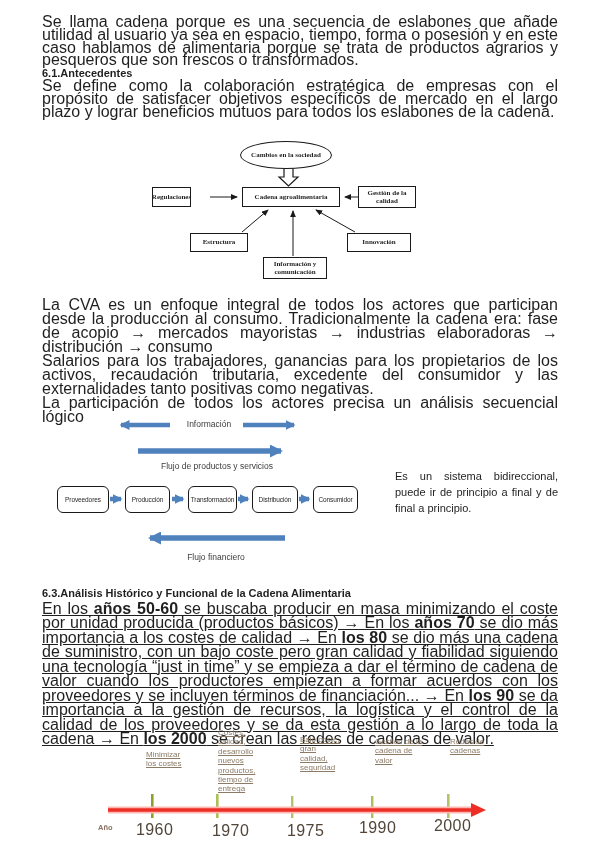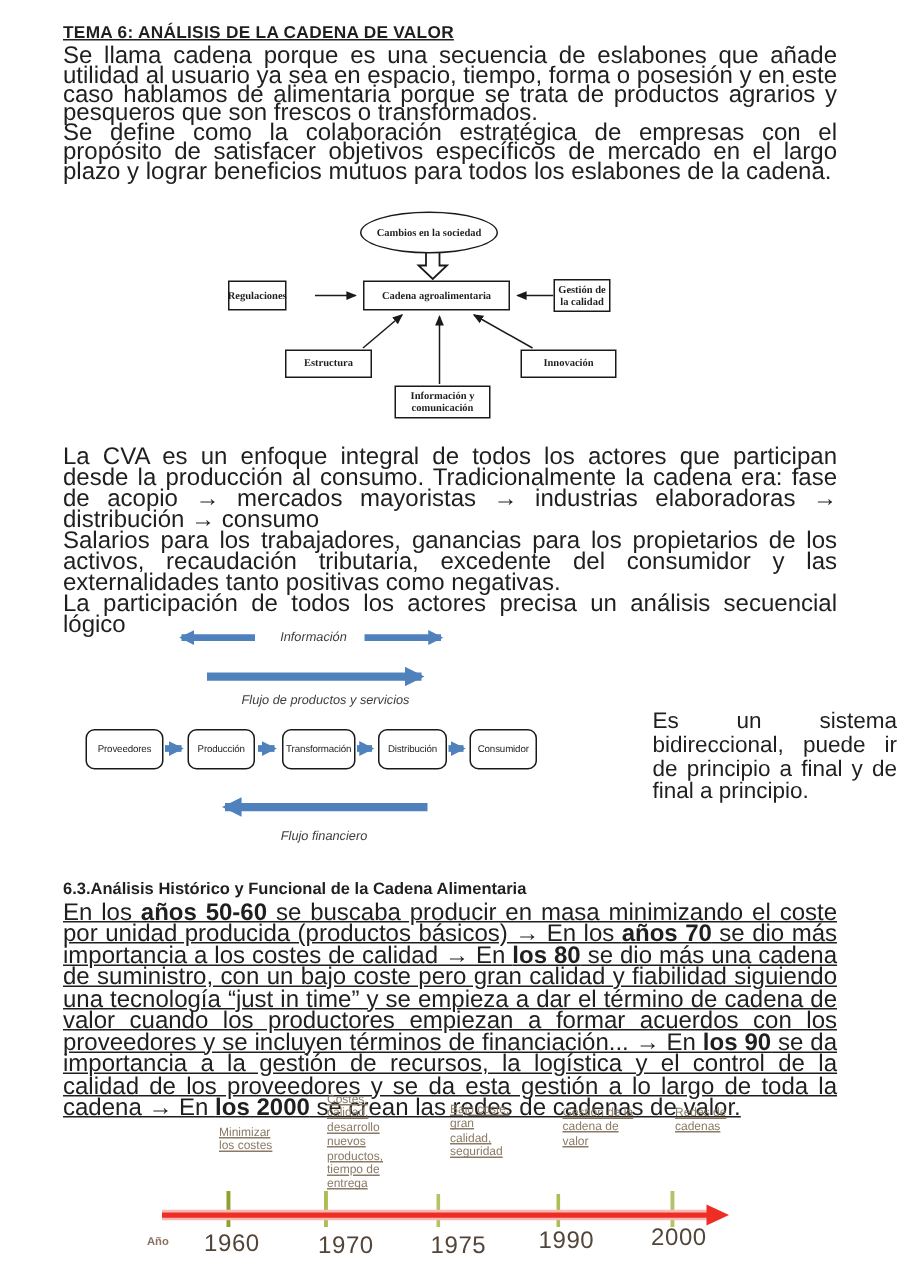--- a/index.html
+++ b/index.html
@@ -23,59 +23,59 @@
          font-family:"Liberation Serif",serif;font-weight:bold;font-size:7px;line-height:8.5px;
          text-align:center;display:flex;align-items:center;justify-content:center;padding:1px;}
   .d1ellipse{border-radius:50%;}
 
   
   .diagram2{position:absolute;left:42px;top:418px;width:516px;height:152px;}
   .diagram2 svg{position:absolute;left:0;top:0;}
   .d2box{position:absolute;top:68px;height:27px;border:1.5px solid #1a1a1a;border-radius:6px;background:#fff;
          box-sizing:border-box;font-size:6.5px;letter-spacing:-.1px;white-space:nowrap;
          display:flex;align-items:center;justify-content:center;}
-  .d2label{position:absolute;font-size:8.5px;color:#3d3d3d;text-align:center;font-style:italic;}
-  .sidenote{position:absolute;left:353px;top:40px;width:163px;font-size:15px;line-height:15.8px;text-align:justify;margin-left:40px;}
+  .d2label{position:absolute;font-size:8.5px;color:#3d3d3d;text-align:center;}
+  .sidenote{position:absolute;left:353px;top:40px;width:163px;font-size:11px;line-height:15.8px;text-align:justify;}
 
   
   .timeline{position:absolute;left:42px;top:722px;width:516px;height:126px;}
   .timeline svg{position:absolute;left:0;top:0;}
   .tl-label{position:absolute;font-size:8px;line-height:9.4px;color:#8a7a66;text-decoration:underline;}
   .tl-year{position:absolute;font-size:16px;color:#52463a;letter-spacing:.4px;}
   .tl-axis{position:absolute;font-size:7.5px;font-weight:bold;color:#8a7262;}
 </style>
 </head>
 <body>
 
 <div class="page">
 
   <div class="block blockA" style="top:16px">
-    <h1 class="title">TEMA 6: ANÁLISIS DE LA CADENA DE VALOR</h1>
     <p class="body lhA">Se llama cadena porque es una secuencia de eslabones que añade utilidad al usuario ya sea en espacio, tiempo, forma o posesión y en este caso hablamos de alimentaria porque se trata de productos agrarios y pesqueros que son frescos o transformados.</p>
+    <h2 class="h">6.1.Antecedentes</h2>
     <p class="body lhA">Se define como la colaboración estratégica de empresas con el propósito de satisfacer objetivos específicos de mercado en el largo plazo y lograr beneficios mutuos para todos los eslabones de la cadena.</p>
   </div>
 
   <div class="diagram1">
     <svg width="516" height="150">
       <defs>
         <marker id="ah" viewBox="0 0 6 5" refX="5.2" refY="2.5" markerWidth="7" markerHeight="6" orient="auto">
           <path d="M0,0 L6,2.5 L0,5 z" fill="#1a1a1a"></path>
         </marker>
       </defs>
       <polygon points="242,27 251,27 251,36 256,36 246.5,45 237,36 242,36" fill="#ffffff" stroke="#1a1a1a" stroke-width="1.2"></polygon>
       <line x1="168" y1="56" x2="195" y2="56" stroke="#1a1a1a" stroke-width="1" marker-end="url(#ah)"></line>
       <line x1="327" y1="56" x2="303" y2="56" stroke="#1a1a1a" stroke-width="1" marker-end="url(#ah)"></line>
       <line x1="200" y1="91" x2="226" y2="69" stroke="#1a1a1a" stroke-width="1" marker-end="url(#ah)"></line>
       <line x1="251" y1="115" x2="251" y2="70" stroke="#1a1a1a" stroke-width="1" marker-end="url(#ah)"></line>
       <line x1="313" y1="91" x2="274" y2="69" stroke="#1a1a1a" stroke-width="1" marker-end="url(#ah)"></line>
     </svg>
     <div class="d1box d1ellipse" style="left:198px;top:0;width:92px;height:28px">Cambios en la sociedad</div>
     <div class="d1box" style="left:110px;top:46px;width:39px;height:20px">Regulaciones</div>
     <div class="d1box" style="left:200px;top:46px;width:98px;height:20px;border-width:1.5px">Cadena agroalimentaria</div>
-    <div class="d1box" style="left:327px;top:45px;width:38px;height:22px">Gestión de la calidad</div>
+    <div class="d1box" style="left:316px;top:45px;width:58px;height:22px">Gestión de la calidad</div>
     <div class="d1box" style="left:148px;top:92px;width:58px;height:19px">Estructura</div>
     <div class="d1box" style="left:221px;top:116px;width:64px;height:22px">Información y comunicación</div>
     <div class="d1box" style="left:305px;top:92px;width:64px;height:19px">Innovación</div>
   </div>
 
   <div class="block blockB" style="top:298px">
     <p class="body lhB">La CVA es un enfoque integral de todos los actores que participan desde la producción al consumo. Tradicionalmente la cadena era: fase de acopio → mercados mayoristas → industrias elaboradoras → distribución → consumo</p>
     <p class="body lhB">Salarios para los trabajadores, ganancias para los propietarios de los activos, recaudación tributaria, excedente del consumidor y las externalidades tanto positivas como negativas.</p>
     <p class="body lhB">La participación de todos los actores precisa un análisis secuencial lógico</p>
   </div>

